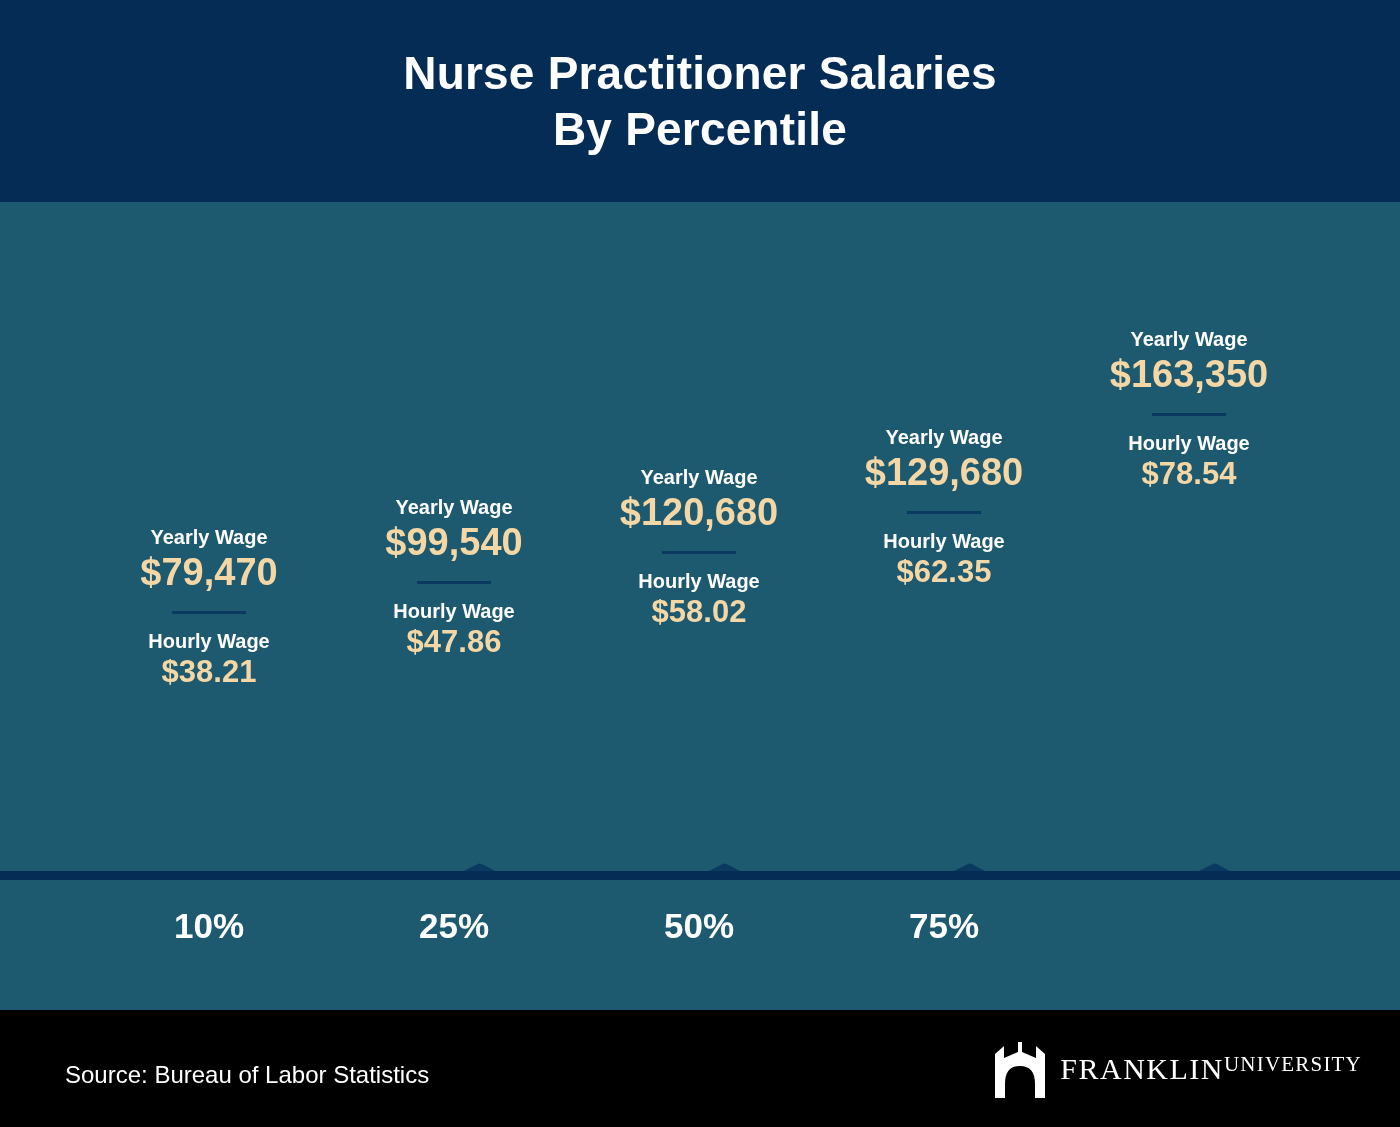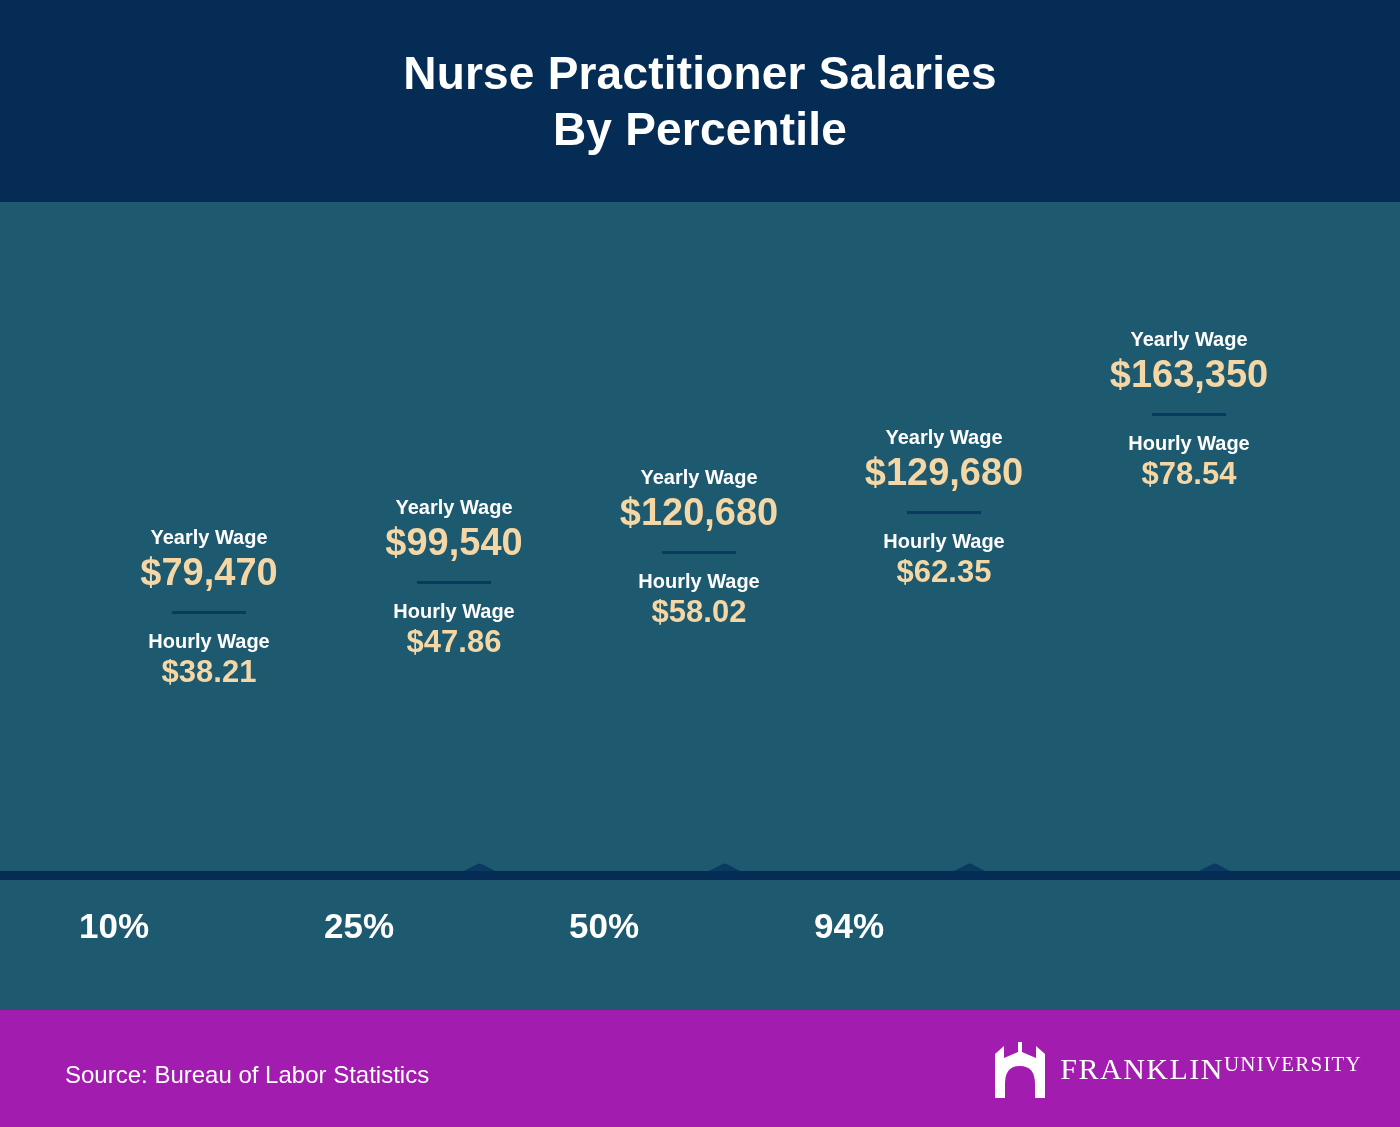--- a/index.html
+++ b/index.html
@@ -42,21 +42,21 @@
     background:#042c54;
   }
 
   .axis-area {
     position:absolute; left:0; top:880px; width:1400px; height:130px;
     background:#1d5a70;
   }
 
   .footer {
     position:absolute; left:0; top:1010px; width:1400px; height:117px;
-    background:#a21caf;
+    background:#000000;
   }
 
   
   .column {
     position:absolute;
     width:260px;
     top:0; height:826px;margin-top:35px;
   }
   .col-0 { left:79px; }
   .col-1 { left:324px; }
@@ -97,20 +97,21 @@
     left:50%;
     transform:translateX(-50%);
   }
   .stack svg { display:block; }
 
   
   .pct-label {
     position:absolute;
     top:26px;
     width:260px;
+    text-align:center;
     color:#ffffff;
     font-size:35px;
     font-weight:bold;
   }
   .p-0 { left:79px; }
   .p-1 { left:324px; }
   .p-2 { left:569px; }
   .p-3 { left:814px; }
   .p-4 { left:1059px; }
 
@@ -342,21 +343,21 @@
     </div>
 
   </div>
 
   <div class="baseline"></div>
 
   <div class="axis-area">
     <div class="pct-label p-0">10%</div>
     <div class="pct-label p-1">25%</div>
     <div class="pct-label p-2">50%</div>
-    <div class="pct-label p-3">94%</div>
+    <div class="pct-label p-3">75%</div>
   </div>
 
   <div class="footer">
     <div class="source">Source: Bureau of Labor Statistics</div>
     <div class="logo">
       <svg class="logo-mark" viewBox="0 0 56 58" aria-hidden="true">
         <path d="M3 14 L3 58 L13 58 L13 44 Q13 26 28 26 Q43 26 43 44 L43 58 L53 58 L53 14 L44 6 L44 18 L30 12 L30 2 L26 2 L26 12 L12 18 L12 6 Z" fill="#ffffff"></path>
       </svg>
       <div class="logo-text">
         <span class="l1">FRANKLIN</span>

